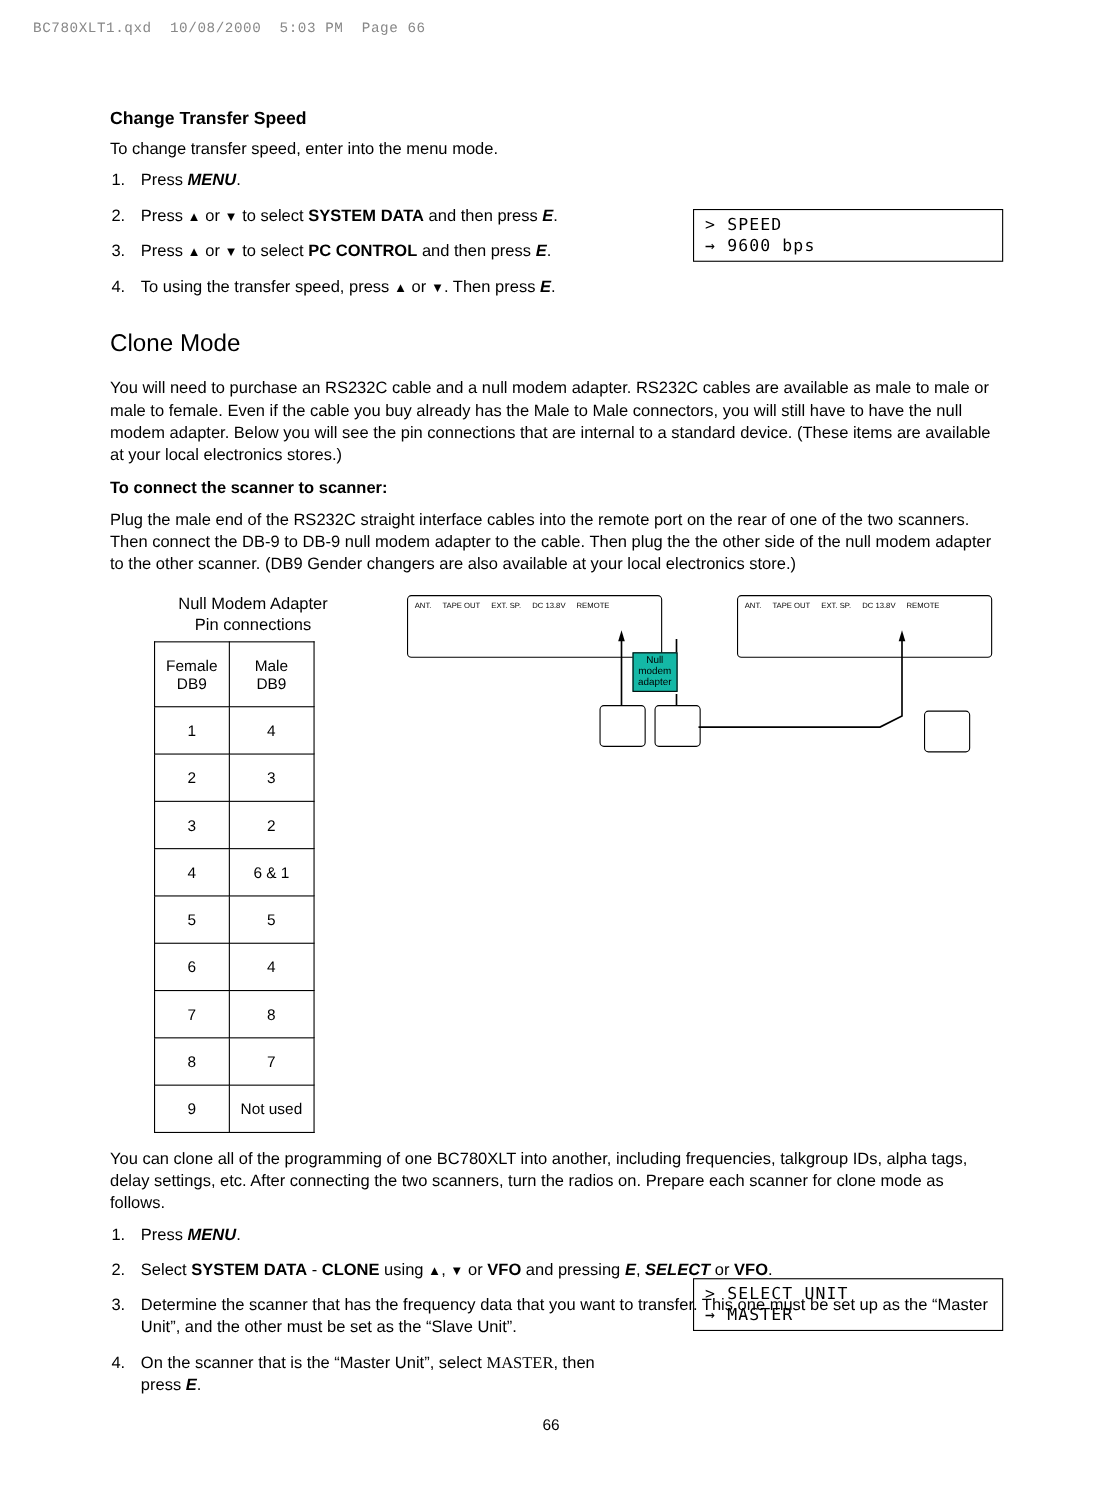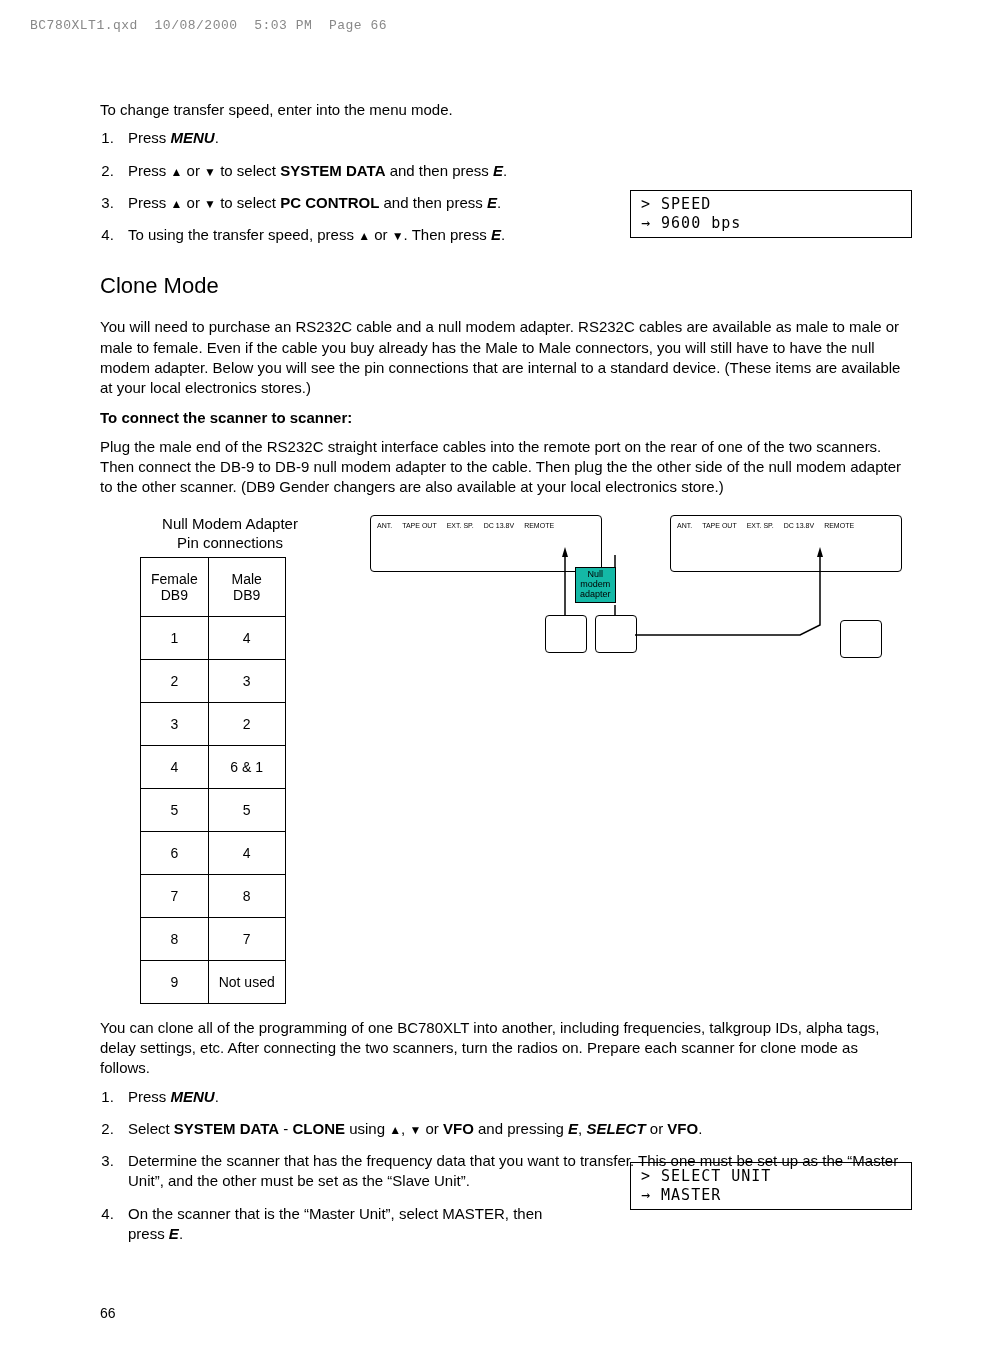--- a/index.html
+++ b/index.html
@@ -122,33 +122,35 @@
   }
   .connector-shape {
     position: absolute;
     width: 40px;
     height: 36px;
     border: 1.5px solid #000;
     border-radius: 4px;
     background: #fff;
   }
   .page-num {
-    margin-top: 61px;
+    text-align: center;
+    margin-top: 17px;
     font-size: 14px;
   }
   .mono-lcd { font-family: monospace; letter-spacing:1px;}
 </style>
 </head>
 <body>
 
 <div class="page">
   <div class="header-line">
     <span>BC780XLT1.qxd</span>&nbsp;&nbsp;<span>10/08/2000</span>&nbsp;&nbsp;<span>5:03 PM</span>&nbsp;&nbsp;<span>Page 66</span>
   </div>
 
+  <h3 class="sub-title">Change Transfer Speed</h3>
   <p>To change transfer speed, enter into the menu mode.</p>
 
   <div class="lcd-box right-float" style="top:190px;">
     <div class="mono-lcd">&gt; SPEED</div>
     <div class="mono-lcd">→ 9600 bps</div>
   </div>
 
   <ol>
     <li>
       <span>Press </span><span class="bold-italic">MENU</span><span>.</span>
@@ -271,18 +273,18 @@
 
   <ol>
     <li>
       <span>Press </span><span class="bold-italic">MENU</span><span>.</span>
     </li>
     <li>
       <span>Select </span><span class="bold">SYSTEM DATA</span><span> - </span><span class="bold">CLONE</span><span> using </span><span class="tri-up"></span><span>, </span><span class="tri-down"></span><span> or </span><span class="bold">VFO</span><span> and pressing </span><span class="bold-italic">E</span><span>, </span><span class="bold-italic">SELECT</span><span> or </span><span class="bold">VFO</span><span>.</span>
     </li>
     <li>Determine the scanner that has the frequency data that you want to transfer. This one must be set up as the “Master Unit”, and the other must be set as the “Slave Unit”.</li>
     <li style="width:430px;">
-      <span>On the scanner that is the “Master Unit”, select </span><span style="font-family:Liberation Sans, sans-serif;">MASTER</span><span>, then press </span><span class="bold-italic">E</span><span>.</span>
+      <span>On the scanner that is the “Master Unit”, select </span><span style="font-family:Liberation Serif, serif;">MASTER</span><span>, then press </span><span class="bold-italic">E</span><span>.</span>
     </li>
   </ol>
 
   <div class="page-num">66</div>
 </div>
 
 </body></html>

